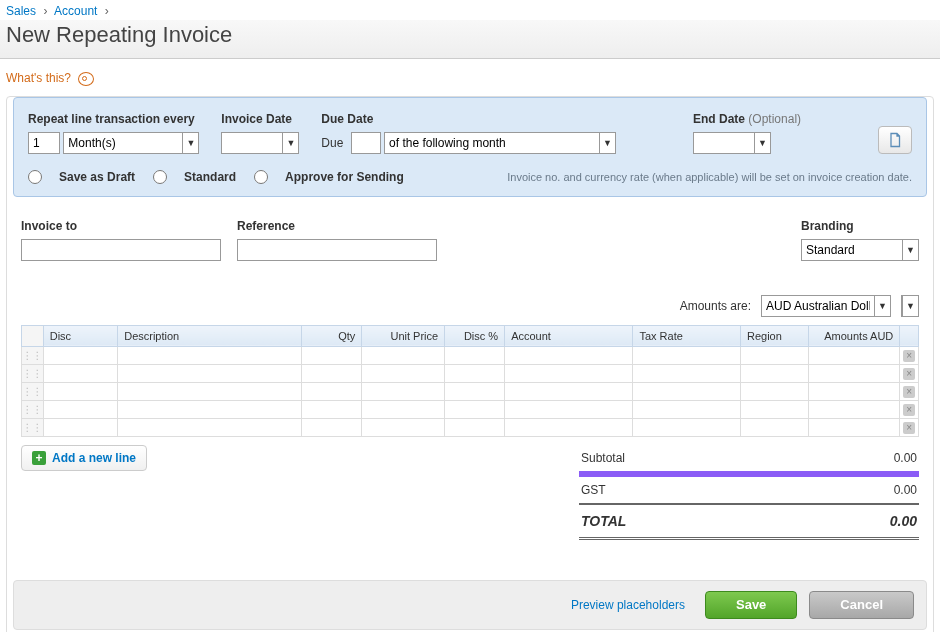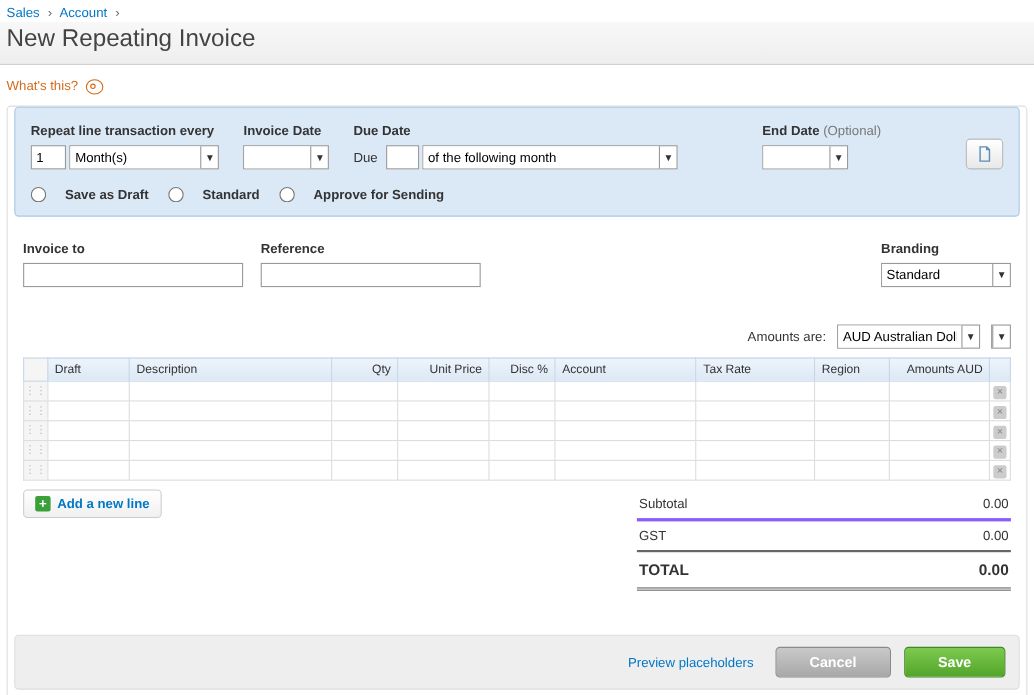--- a/index.html
+++ b/index.html
@@ -35,23 +35,23 @@
 table.items th { background:linear-gradient(#eef4fb,#dde9f5); border:1px solid #c6d6e8; font-weight:normal; color:#333; font-size:11px; padding:4px 6px; text-align:left; }
 table.items th.r { text-align:right; }
 table.items td { border:1px solid #ddd; height:18px; background:#fff; }
 .dragcol { width:18px; text-align:center; color:#bbb; font-size:10px; background:#f5f5f5 !important;}
 .delcol { width:18px; text-align:center; }
 .delcol .x { display:inline-block; width:12px;height:12px;background:#ccc;border-radius:2px;color:#888;font-size:10px;line-height:12px;}
 .addline { margin:8px 14px 0; }
 .addline button { background:linear-gradient(#fff,#f0f0f0); border:1px solid #ccc; border-radius:4px; padding:5px 10px; color:#0077c5; font-weight:bold; font-size:12px; cursor:pointer; display:flex; align-items:center; gap:6px;}
 .addline .plus { display:inline-block;width:14px;height:14px;background:#3aa03a;color:#fff;border-radius:2px;text-align:center;line-height:14px;font-size:12px;}
 .totals { width:340px; margin:-26px 14px 0 auto; font-size:12px;}
-.totals .trow { display:flex; justify-content:space-between; padding:6px 2px; border-top:3px solid #8b5cf6;}
+.totals .trow { display:flex; justify-content:space-between; padding:6px 2px; border-top:6px solid #8b5cf6;}
 .totals .trow:first-child { border-top:none;}
-.totals .trow.total { border-top:2px solid #666; border-bottom:3px double #666; font-weight:bold; font-size:14px; padding:8px 2px;}
+.totals .trow.total { border-top:2px solid #666; border-bottom:3px double #666; font-weight:bold; font-size:14px; padding:8px 2px;font-style:italic;}
 .footer { margin:40px 6px 8px; background:#eee; border:1px solid #ddd; border-radius:4px; padding:10px 12px; display:flex; justify-content:flex-end; align-items:center; gap:12px;}
 .footer a { color:#0077c5; text-decoration:none; font-size:12px; margin-right:8px;}
 .btn { height:28px; padding:0 30px; border-radius:4px; border:1px solid; font-weight:bold; font-size:13px; cursor:pointer;}
 .btn-save { background:linear-gradient(#7ec94f,#52a52a); border-color:#3d8a1e; color:#fff;}
 .btn-cancel { background:linear-gradient(#c9c9c9,#a8a8a8); border-color:#8a8a8a; color:#fff;}
 .outer { border:1px solid #ddd; border-radius:4px; margin:0 6px 6px; padding-bottom:0;}
 .combo { display:inline-flex; border:1px solid #999; height:22px; background:#fff; align-items:center;}
 .combo input { border:none; height:20px; outline:none; padding:0 4px; font-size:12px;}
 .combo .caret { width:16px; text-align:center; border-left:1px solid #999; font-size:9px; color:#333; line-height:20px; cursor:pointer;}
 </style>
@@ -119,20 +119,21 @@
           <span>Save as Draft</span>
         </label>
     <label>
           <input type="radio" name="m" style="">
           <span>Standard</span>
         </label>
     <label>
           <input type="radio" name="m" style="">
           <span>Approve for Sending</span>
         </label>
+    <span class="note-right">Invoice no. and currency rate (when applicable) will be set on invoice creation date.</span>
   </div>
 </div>
 
 <div class="mid-row">
   <div class="field">
     <label>Invoice to</label>
     <input type="text" value="" style="">
   </div>
   <div class="field">
     <label>Reference</label>
@@ -155,21 +156,21 @@
       </span>
   <span class="combo">
         <span class="caret">▼</span>
       </span>
 </div>
 
 <table class="items">
   <thead>
         <tr>
     <th class="dragcol"></th>
-    <th style="width:72px">Draft</th>
+    <th style="width:72px">Disc</th>
     <th style="width:178px">Description</th>
     <th class="r" style="width:58px">Qty</th>
     <th class="r" style="width:80px">Unit Price</th>
     <th class="r" style="width:58px">Disc %</th>
     <th style="width:124px">Account</th>
     <th style="width:104px">Tax Rate</th>
     <th style="width:66px">Region</th>
     <th class="r" style="width:88px">Amounts AUD</th>
     <th class="delcol"></th>
   </tr>
@@ -260,17 +261,17 @@
         <span>0.00</span>
       </div>
   <div class="trow total">
         <span>TOTAL</span>
         <span>0.00</span>
       </div>
 </div>
 
 <div class="footer">
   <a href="#">Preview placeholders</a>
+  <button class="btn btn-save">Save</button>
   <button class="btn btn-cancel">Cancel</button>
-  <button class="btn btn-save">Save</button>
 </div>
 
 </div>
 
 </body></html>

